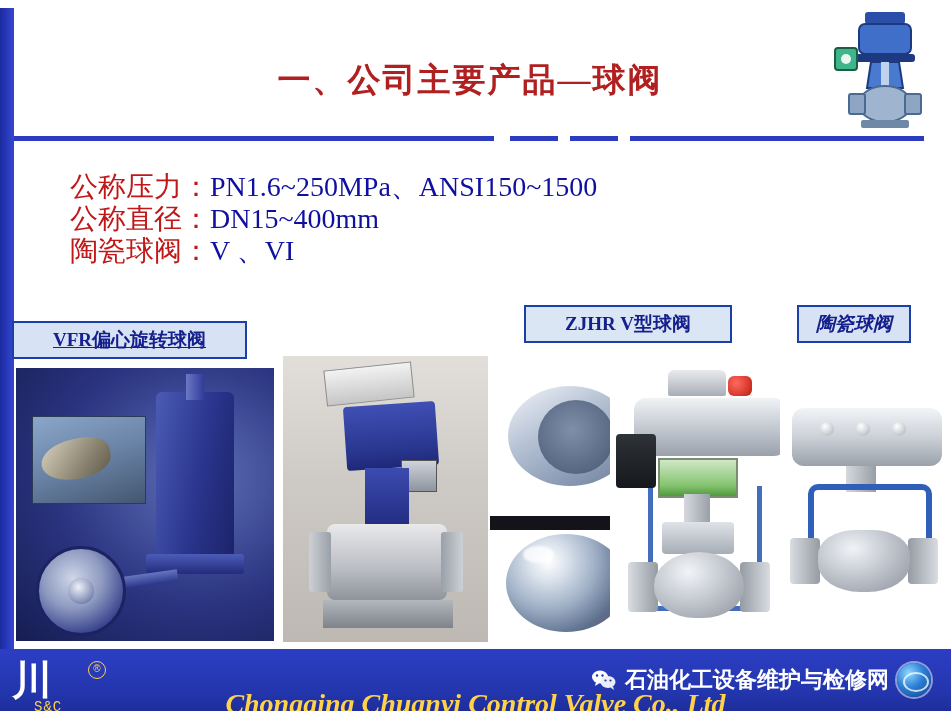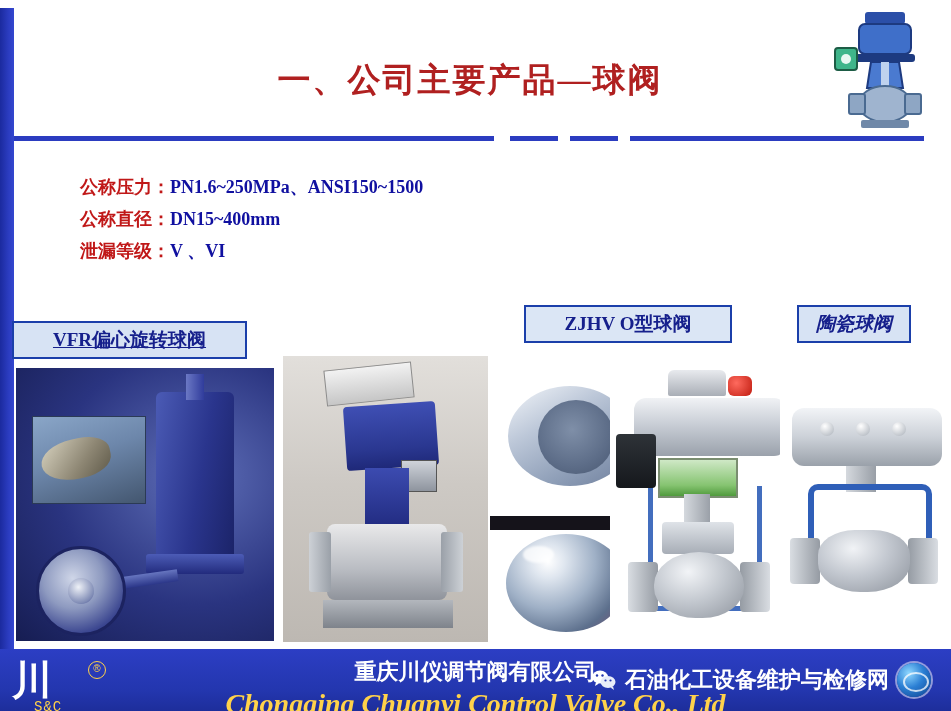--- a/index.html
+++ b/index.html
@@ -55,25 +55,25 @@
   }
   .divider .seg {
     position: absolute;
     top: 0;
     height: 5px;
     background: #2b3cc0;
   }
   
   .specs {
     position: absolute;
-    left: 80px;
+    left: 70px;
     top: 163px;
     font-family: "Liberation Serif", serif;
-    font-size: 18px;
-    font-weight: bold;
+    font-size: 28px;
+    font-weight: normal;
     color: #c01818;
     line-height: 32px;
   }
   .specs .row {
     white-space: nowrap;
   }
   .specs .val {
     color: #1010a0;
   }
   
@@ -432,26 +432,26 @@
   </div>
 
   <div class="specs">
     <div class="row">
       <span>公称压力：</span><span class="val">PN1.6~250MPa、ANSI150~1500</span>
     </div>
     <div class="row">
       <span>公称直径：</span><span class="val">DN15~400mm</span>
     </div>
     <div class="row">
-      <span>泄漏等级：</span><span class="val">V 、VI</span>
+      <span>陶瓷球阀：</span><span class="val">V 、VI</span>
     </div>
   </div>
 
   <div class="plabel" id="label-0">VFR偏心旋转球阀</div>
-  <div class="plabel" id="label-2">ZJHV O型球阀</div>
+  <div class="plabel" id="label-2">ZJHR V型球阀</div>
   <div class="plabel" id="label-3">陶瓷球阀</div>
 
   <div class="panel" id="panel-0">
     <div class="bg"></div>
     <div class="inset"></div>
     <div class="body"></div>
     <div class="stem"></div>
     <div class="flange"></div>
     <div class="arm"></div>
     <div class="wheel"></div>
@@ -505,21 +505,20 @@
     <div class="fr"></div>
     <div class="body"></div>
   </div>
 
   <div class="footer">
     <div class="logo">
       <div class="mark">川</div>
       <div class="reg">®</div>
       <div class="sub">S&amp;C</div>
     </div>
-    <div class="cn">重庆川仪调节阀有限公司</div>
     <div class="en">Chongqing Chuanyi Control Valve Co., Ltd</div>
   </div>
 
   <div class="watermark">
     <div class="wx-icon">
       <svg width="26" height="22" viewBox="0 0 26 22" xmlns="http://www.w3.org/2000/svg">
         <ellipse cx="9" cy="8" rx="8" ry="6.5" fill="#ffffff"></ellipse>
         <polygon points="5,13 4,17 8,14.5" fill="#ffffff"></polygon>
         <circle cx="6" cy="6.5" r="1.2" fill="#2336ae"></circle>
         <circle cx="11.5" cy="6.5" r="1.2" fill="#2336ae"></circle>

